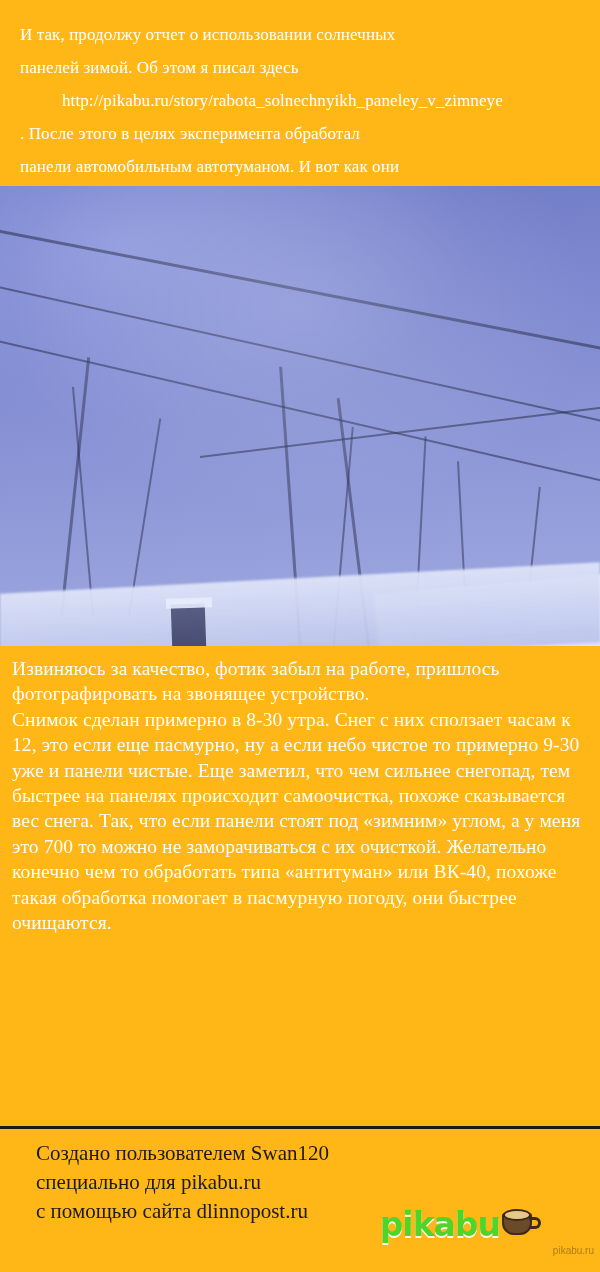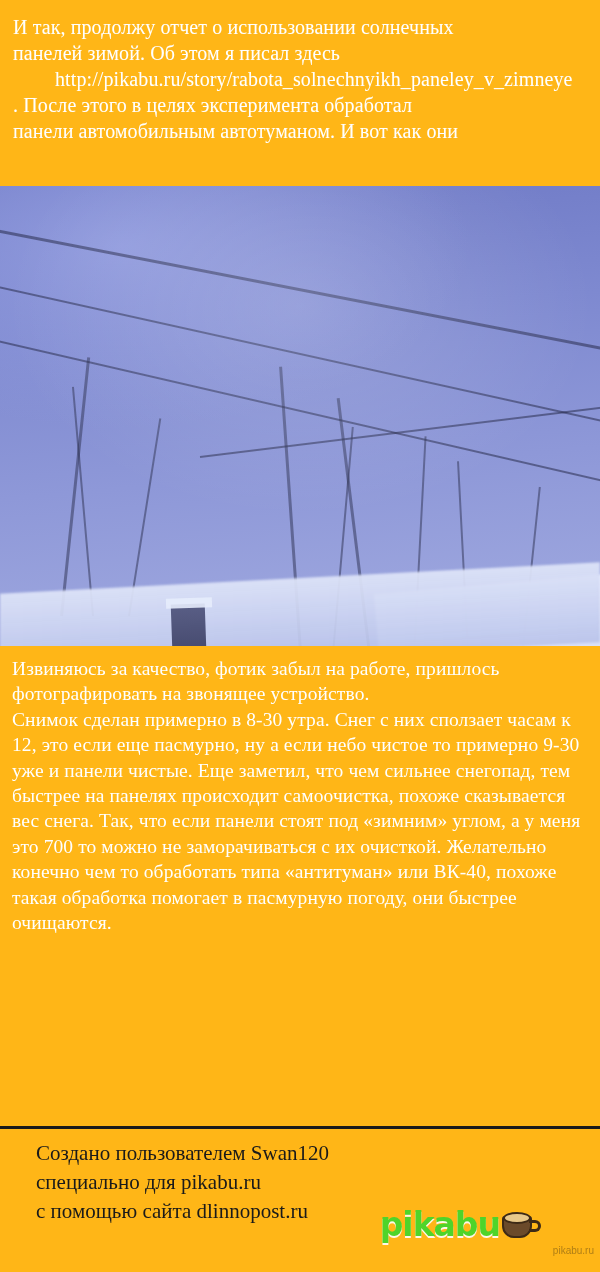--- a/index.html
+++ b/index.html
@@ -23,22 +23,22 @@
 
   
   .top-text {
     background: #ffb617;
     color: #ffffff;
     padding: 14px 12px 10px 12px;
     box-sizing: border-box;
     height: 186px;
   }
   .top-text p {
-    margin: 1px;
-    font-size: 20px;
+    margin: 8px;
+    font-size: 17px;
     line-height: 25px;
     letter-spacing: 0.1px;
     text-shadow: 0 0 1px rgba(255,255,255,0.2);
   }
   .link-line {
     padding-left: 42px;
     word-break: break-all;
     white-space: nowrap;
     overflow: hidden;
   }
@@ -150,21 +150,21 @@
     margin: 0;
     color: #1a1a1a;
     font-size: 21px;
     line-height: 29px;
   }
   .pikabu-logo {
     position: absolute;
     right: 58px;
     bottom: 28px;
     display: flex;
-    align-items: center;
+    align-items: flex-start;
     font-family: "DejaVu Sans", sans-serif;
     font-weight: bold;
     font-size: 33px;
     color: #4fd42a;
     text-shadow: 0 2px 0 rgba(255,255,255,0.9);
     letter-spacing: -1px;
   }
   .pikabu-logo .o-cup {
     position: relative;
     display: inline-block;

